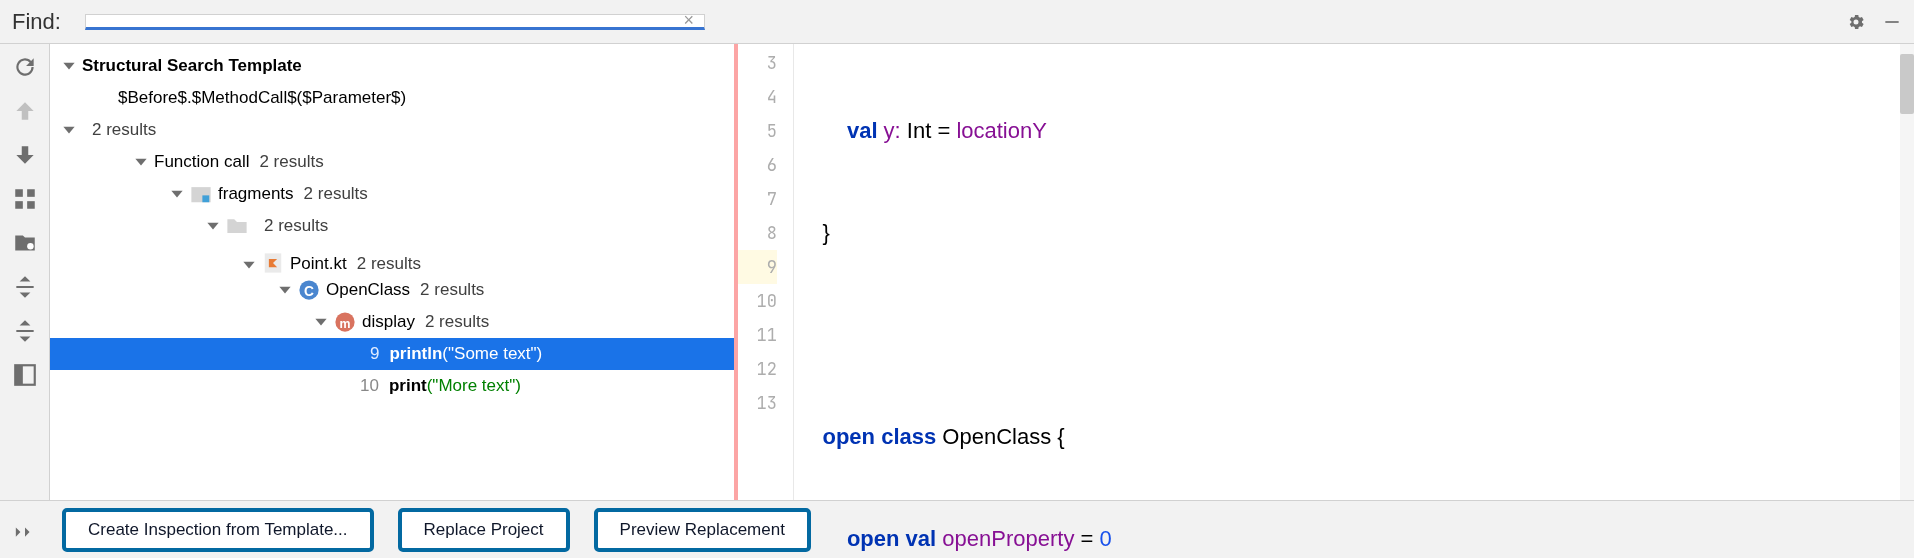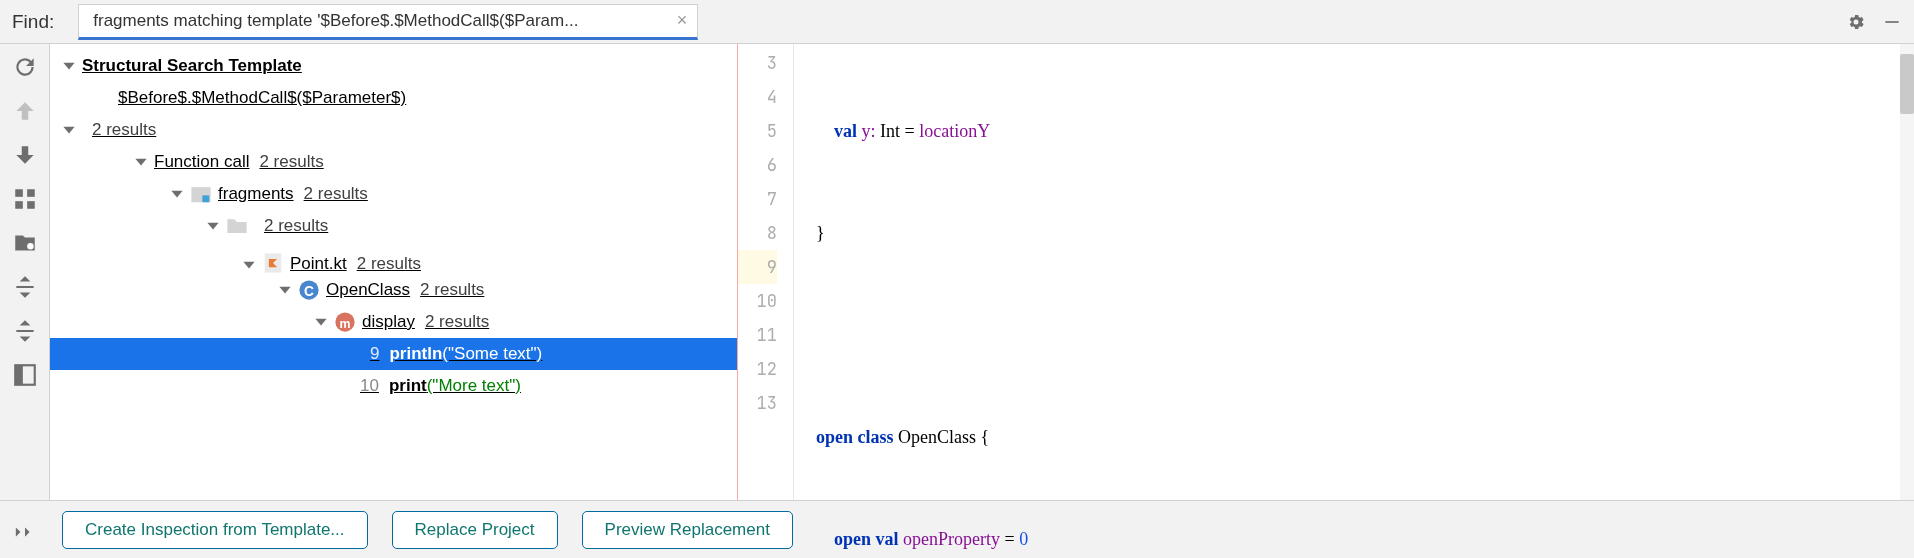--- a/index.html
+++ b/index.html
@@ -18,21 +18,21 @@
     }
     .top-bar {
       height: 44px;
       background: #f2f2f2;
       border-bottom: 1px solid #d1d1d1;
       display: flex;
       align-items: center;
       padding: 0 12px;
     }
     .find-label {
-      font-size: 19px;
+      font-size: 22px;
       color: #333;
       margin-right: 24px;
     }
     .search-tab {
       background: #fff;
       border: 1px solid #d1d1d1;
       border-bottom: none;
       padding: 6px 14px;
       font-size: 17px;
       color: #333;
@@ -77,24 +77,23 @@
     }
     .toolbar-icon {
       width: 26px;
       height: 26px;
       fill: #6e6e6e;
       cursor: pointer;
     }
     .tree-panel {
       width: 688px;
       background: #fff;
-      border-right: 1px solid #fca5a5;
+      border-right: 4px solid #fca5a5;
       overflow-y: auto;
       padding-top: 6px;
-      text-decoration: underline;
     }
     .tree-row {
       display: flex;
       align-items: center;
       height: 32px;
       padding-left: 8px;
       cursor: pointer;
     }
     .tree-row.selected {
       background: #1a73e8;
@@ -158,22 +157,22 @@
       padding-right: 16px;
       border-right: 1px solid #e8e8e8;
       font-family: "JetBrains Mono", Menlo, Consolas, monospace;
       font-size: 17px;
       color: #adadad;
       line-height: 34px;
       padding-top: 2px;
     }
     .code-area {
       flex: 1;
-      font-family: Liberation Serif, serif;
-      font-size: 18px;
+      font-family: Liberation Sans, sans-serif;
+      font-size: 22px;
       line-height: 34px;
       padding-top: 2px;
       white-space: pre;
     }
     .code-line {
       height: 34px;
       padding-left: 4px;
     }
     .kw { color: #0033b3; font-weight: 600; }
     .type { color: #000; }
@@ -197,43 +196,42 @@
       height: 58px;
       background: #f2f2f2;
       border-top: 1px solid #d1d1d1;
       display: flex;
       align-items: center;
       padding-left: 62px;
       gap: 24px;
     }
     .btn {
       background: #fff;
-      border: 1px solid #0369a1;
+      border: 4px solid #0369a1;
       border-radius: 5px;
       padding: 8px 22px;
       font-size: 17px;
-      color: #0f766e;
+      color: #0f172a;
       cursor: pointer;
     }
     .more-icon {
       position: absolute;
       bottom: 16px;
       left: 14px;
       width: 22px;
       height: 18px;
       fill: #6e6e6e;
     }
   </style>
 </head>
 <body>
 
 <div class="top-bar">
   <span class="find-label">Find:</span>
   <div class="search-tab">
-    <span>fragments matching template '$Before$.$MethodCall$($Param...</span>
     <span class="tab-close">×</span>
   </div>
   <div class="top-right-icons">
     <svg class="gear-icon" viewBox="0 0 24 24">
         <path d="M19.14 12.94a7 7 0 0 0 0-1.88l2.03-1.58-2-3.46-2.39.96a7 7 0 0 0-1.62-.94l-.36-2.54h-4l-.36 2.54a7 7 0 0 0-1.62.94l-2.39-.96-2 3.46 2.03 1.58a7 7 0 0 0 0 1.88l-2.03 1.58 2 3.46 2.39-.96c.5.38 1.05.7 1.62.94l.36 2.54h4l.36-2.54c.57-.24 1.12-.56 1.62-.94l2.39.96 2-3.46-2.03-1.58zM12 15a3 3 0 1 1 0-6 3 3 0 0 1 0 6z"></path>
       </svg>
     <svg class="minimize-icon" viewBox="0 0 24 24">
         <rect x="4" y="11" width="16" height="2"></rect>
       </svg>
   </div>

